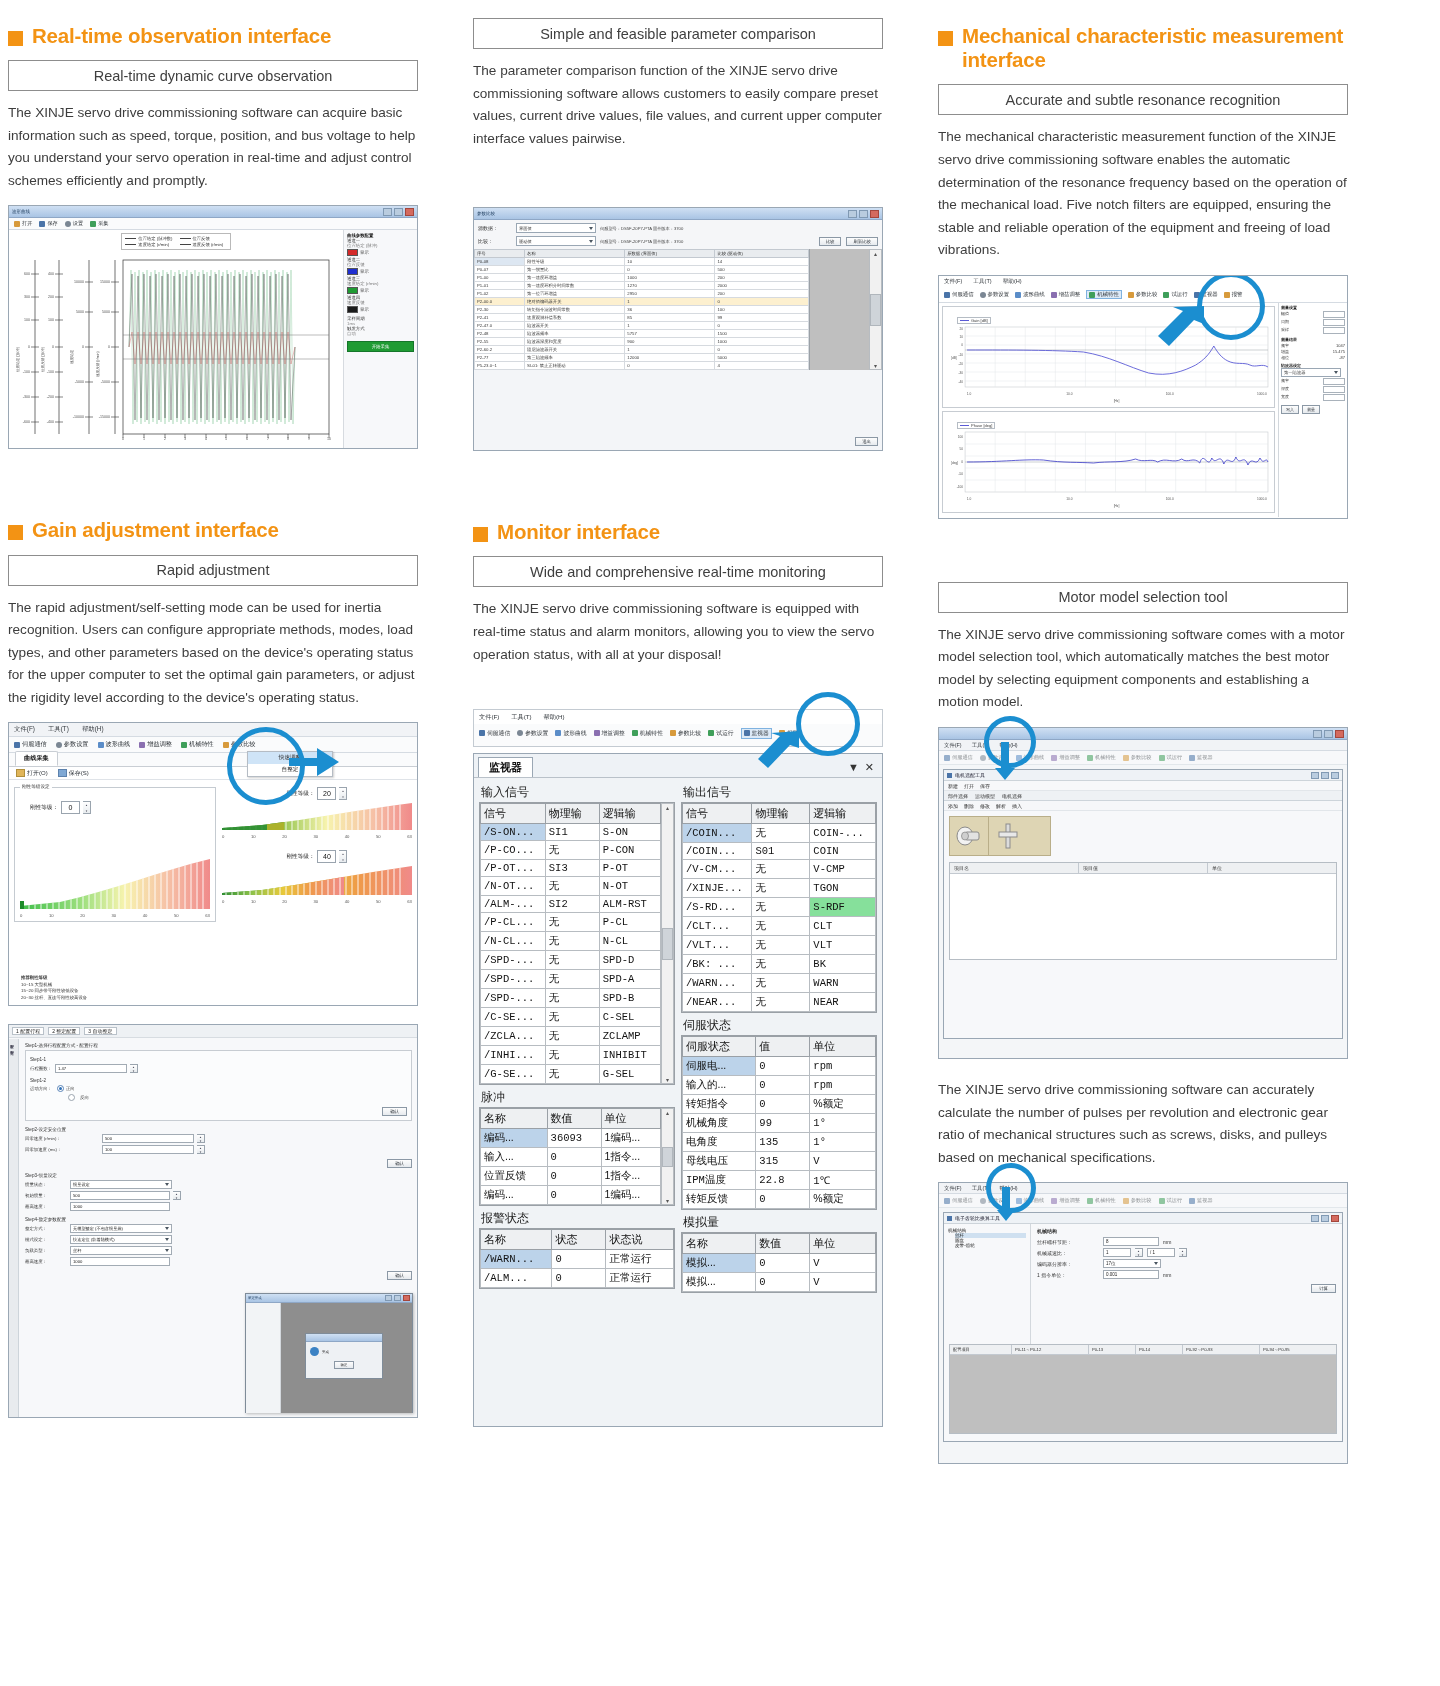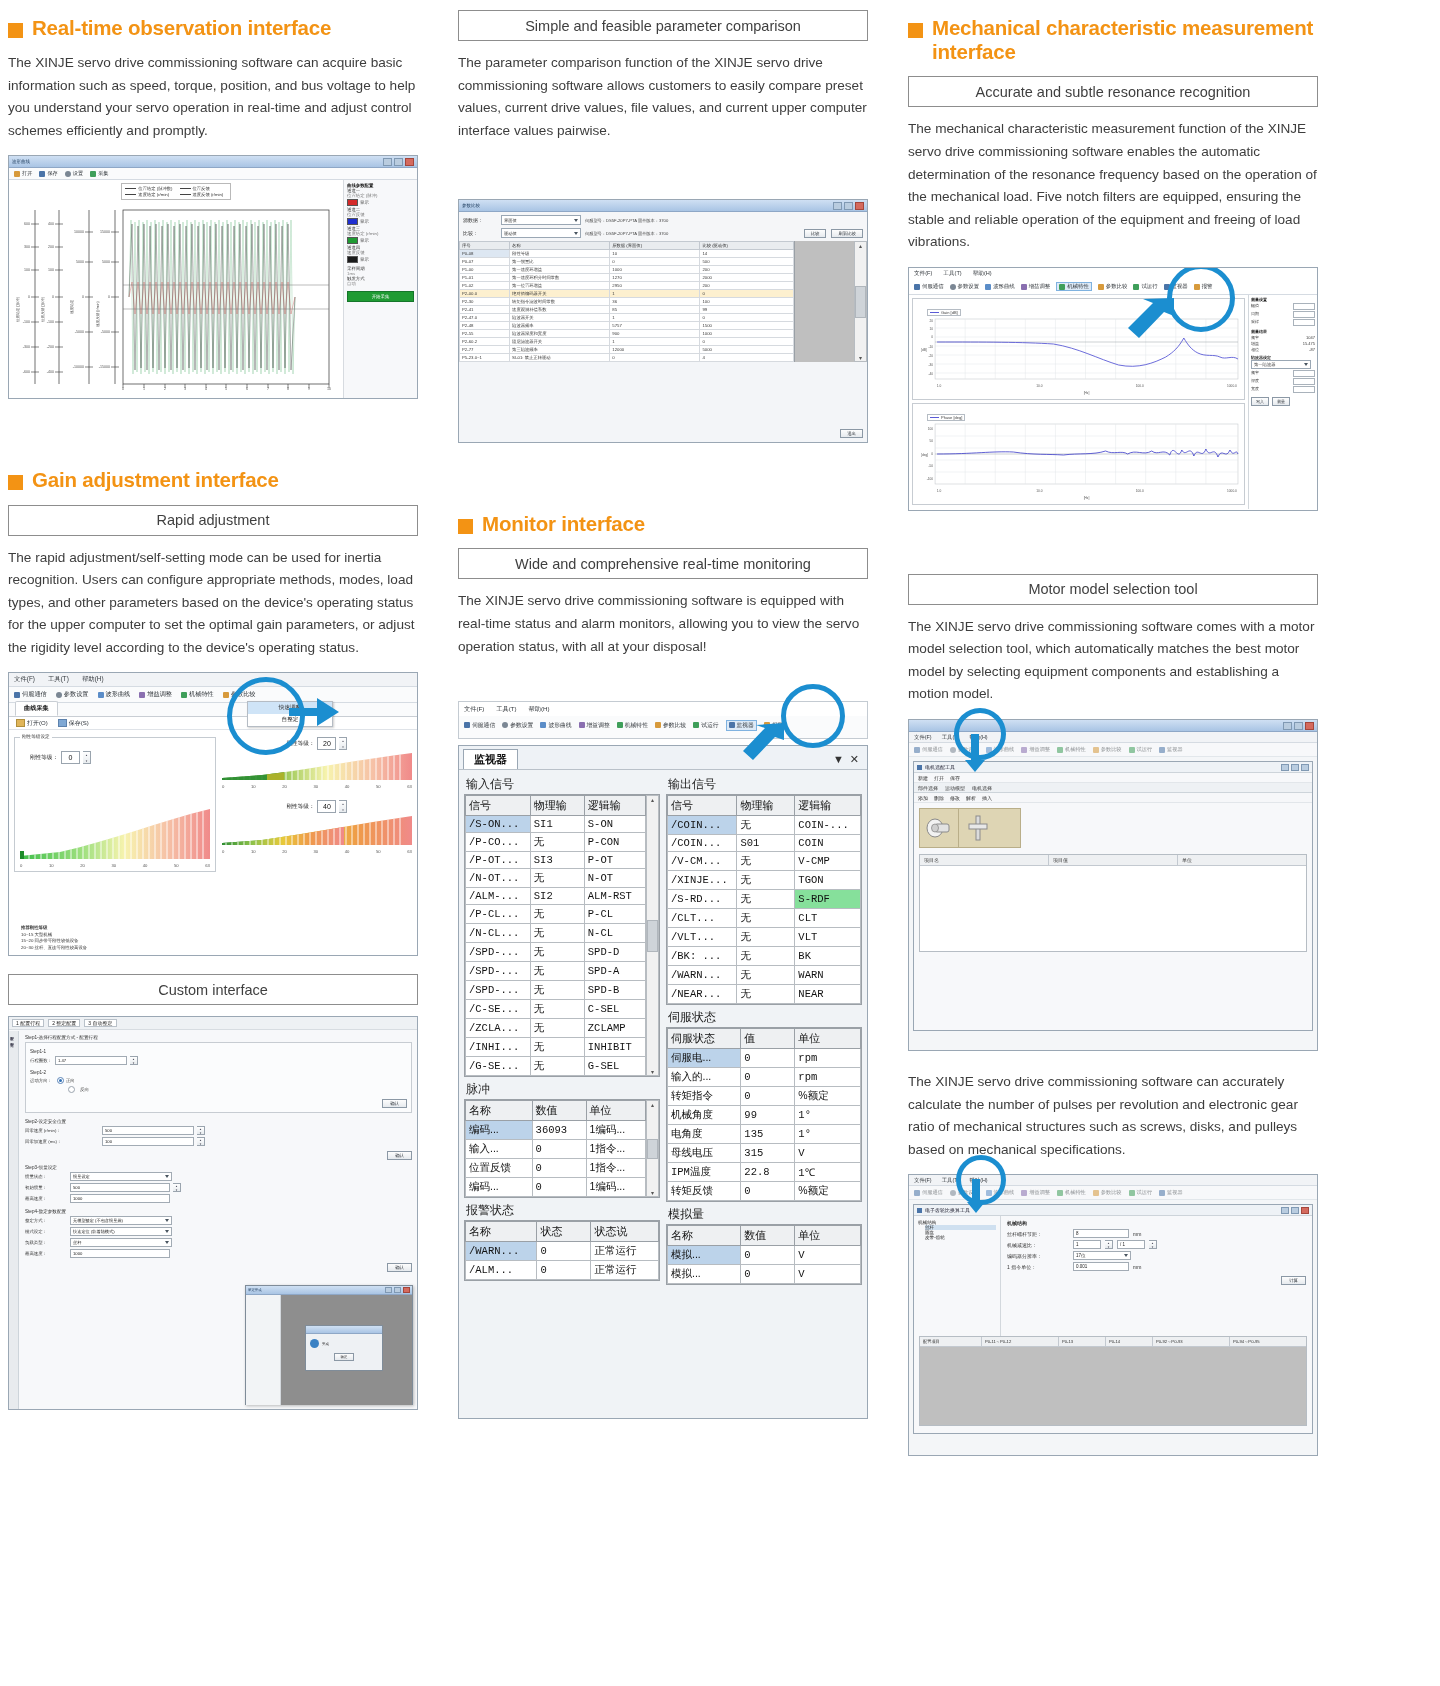--- a/index.html
+++ b/index.html
@@ -5,23 +5,23 @@
   html,body{margin:0;padding:0;}
   body{
     width:1440px;height:1686px;background:#ffffff;
     font-family:"Liberation Sans","DejaVu Sans",sans-serif;
     color:#3c3c3c;overflow:hidden;position:relative;
   }
   .page{position:relative;width:1440px;height:1686px;}
 
   
   .grid{
-    position:absolute;left:0;top:2px;width:1173px;
+    position:absolute;left:0;top:10px;width:1173px;
     display:grid;grid-template-columns:450px 450px 450px;
-    column-gap:0px;padding:8px 0 0 8px;box-sizing:border-box;
+    column-gap:15px;padding:8px 0 0 8px;box-sizing:border-box;
   }
   .col{width:442px;box-sizing:border-box;padding-right:32px;}
 
   
   .sec-head{display:flex;align-items:flex-start;gap:9px;margin:6px 0 12px 0;}
   .sq{width:15px;height:15px;background:#f39314;flex:0 0 15px;margin-top:7px;}
   .sec-title{
     font-size:20.5px;font-weight:bold;color:#f39314;line-height:1.18;
     letter-spacing:-0.2px;
   }
@@ -187,20 +187,23 @@
 
 <div class="page">
 
  <div class="grid">
 
   <div class="col">
 
     <div class="sec-head">
       <span class="sq"></span>
       <div class="sec-title">Real-time observation interface</div>
+    </div>
+    <div class="subbar">
+      <span>Real-time dynamic curve observation</span>
     </div>
     <p class="body-txt">The XINJE servo drive commissioning software can acquire basic information such as speed, torque, position, and bus voltage to help you understand your servo operation in real-time and adjust control schemes efficiently and promptly.</p>
 
     <div class="shot" style="height:242px;">
       <div class="titlebar">
         <span class="tb-txt">波形曲线</span>
         <span class="win-btns">
               <i></i>
               <i></i>
               <i class="cl"></i>
@@ -699,23 +702,20 @@
         <div>20~30    丝杆、直连等刚性较高设备</div>
       </div>
 
       <div class="ann-circle" style="left:218px;top:4px;width:68px;height:68px;"></div>
       <svg class="ann-arrow" style="left:278px;top:22px;" width="56" height="34" viewBox="0 0 56 34">
         <path d="M2,13 L30,13 L30,3 L52,17 L30,31 L30,21 L2,21 Z" fill="#1b8ed0"></path>
       </svg>
     </div>
 
     <div style="height:18px;"></div>
-    <div class="subbar">
-      <span>Custom interface</span>
-    </div>
 
     <div class="ci-win" style="height:392px;">
       <div class="ci-tabs">
         <span class="ci-tab">1 配置行程</span>
         <span class="ci-tab">2 整定配置</span>
         <span class="ci-tab">3 自动整定</span>
       </div>
       <div class="ci-side">
         <span>配置行程</span>
         <span>整定配置</span>

